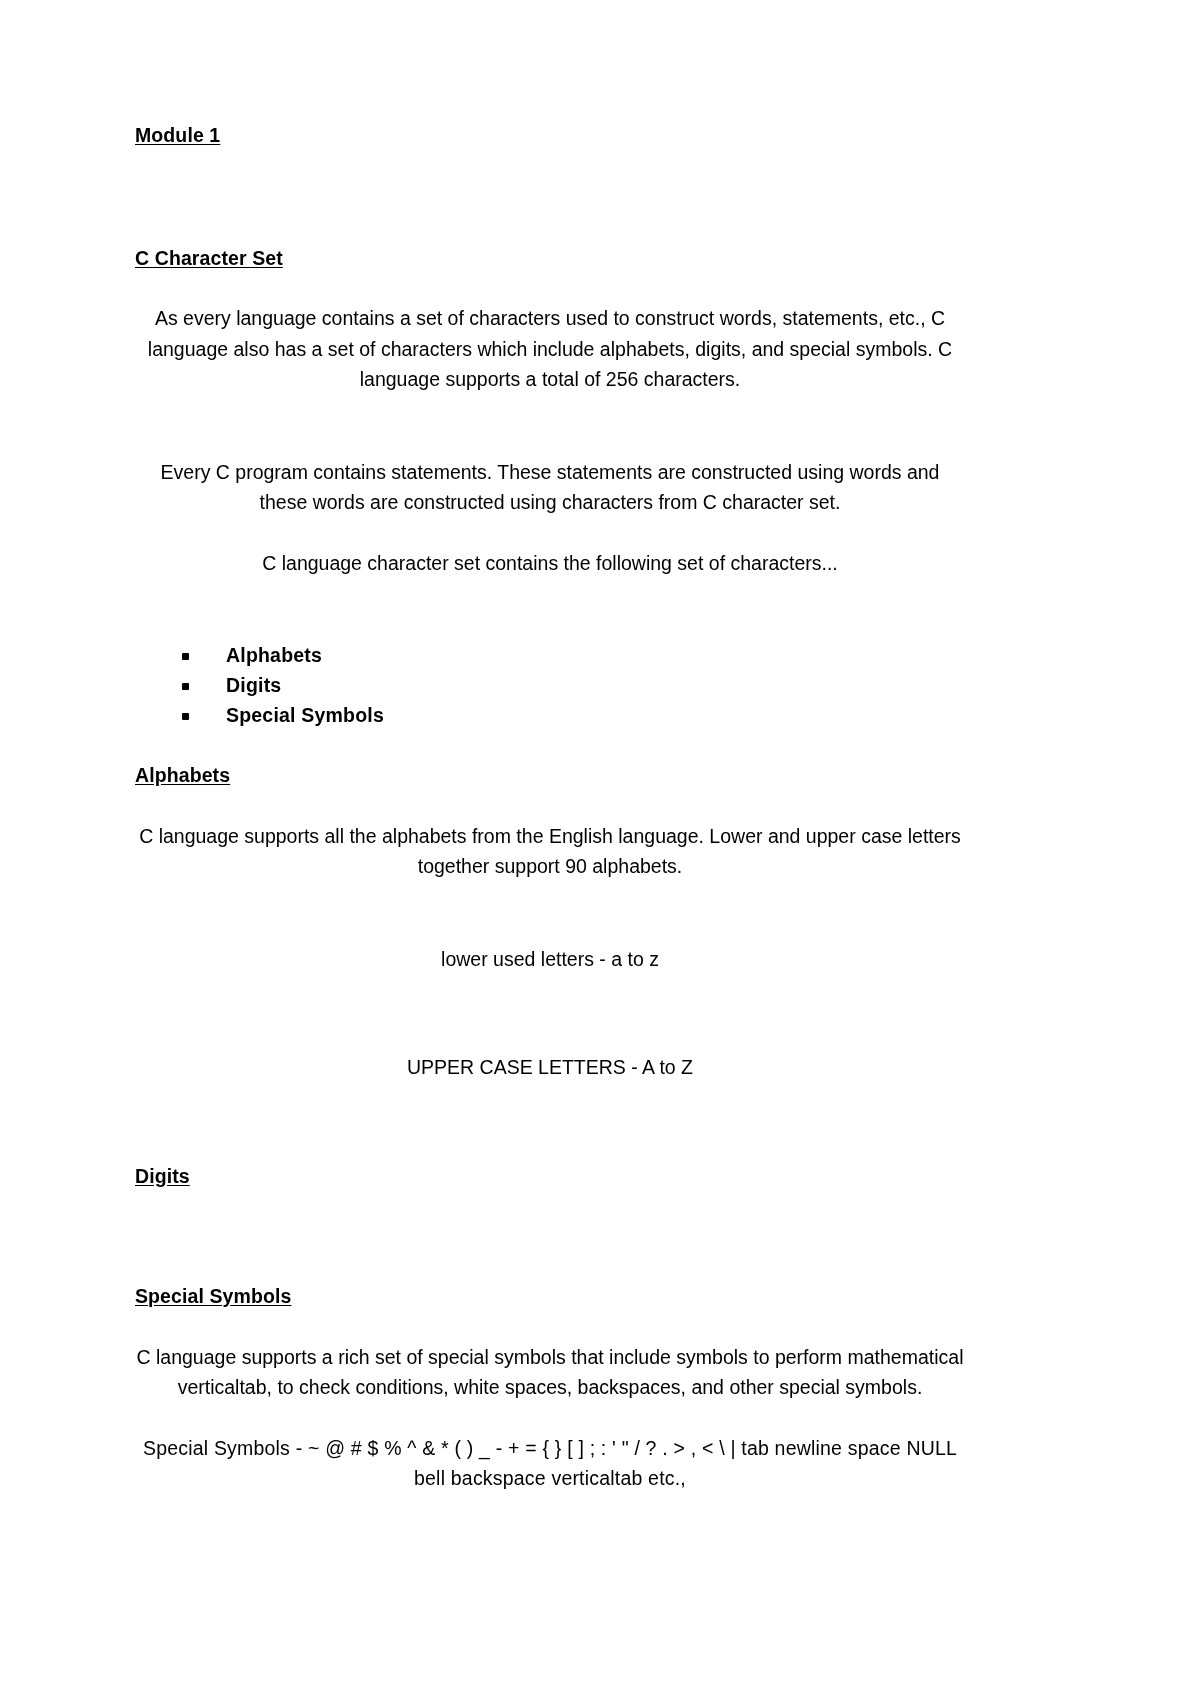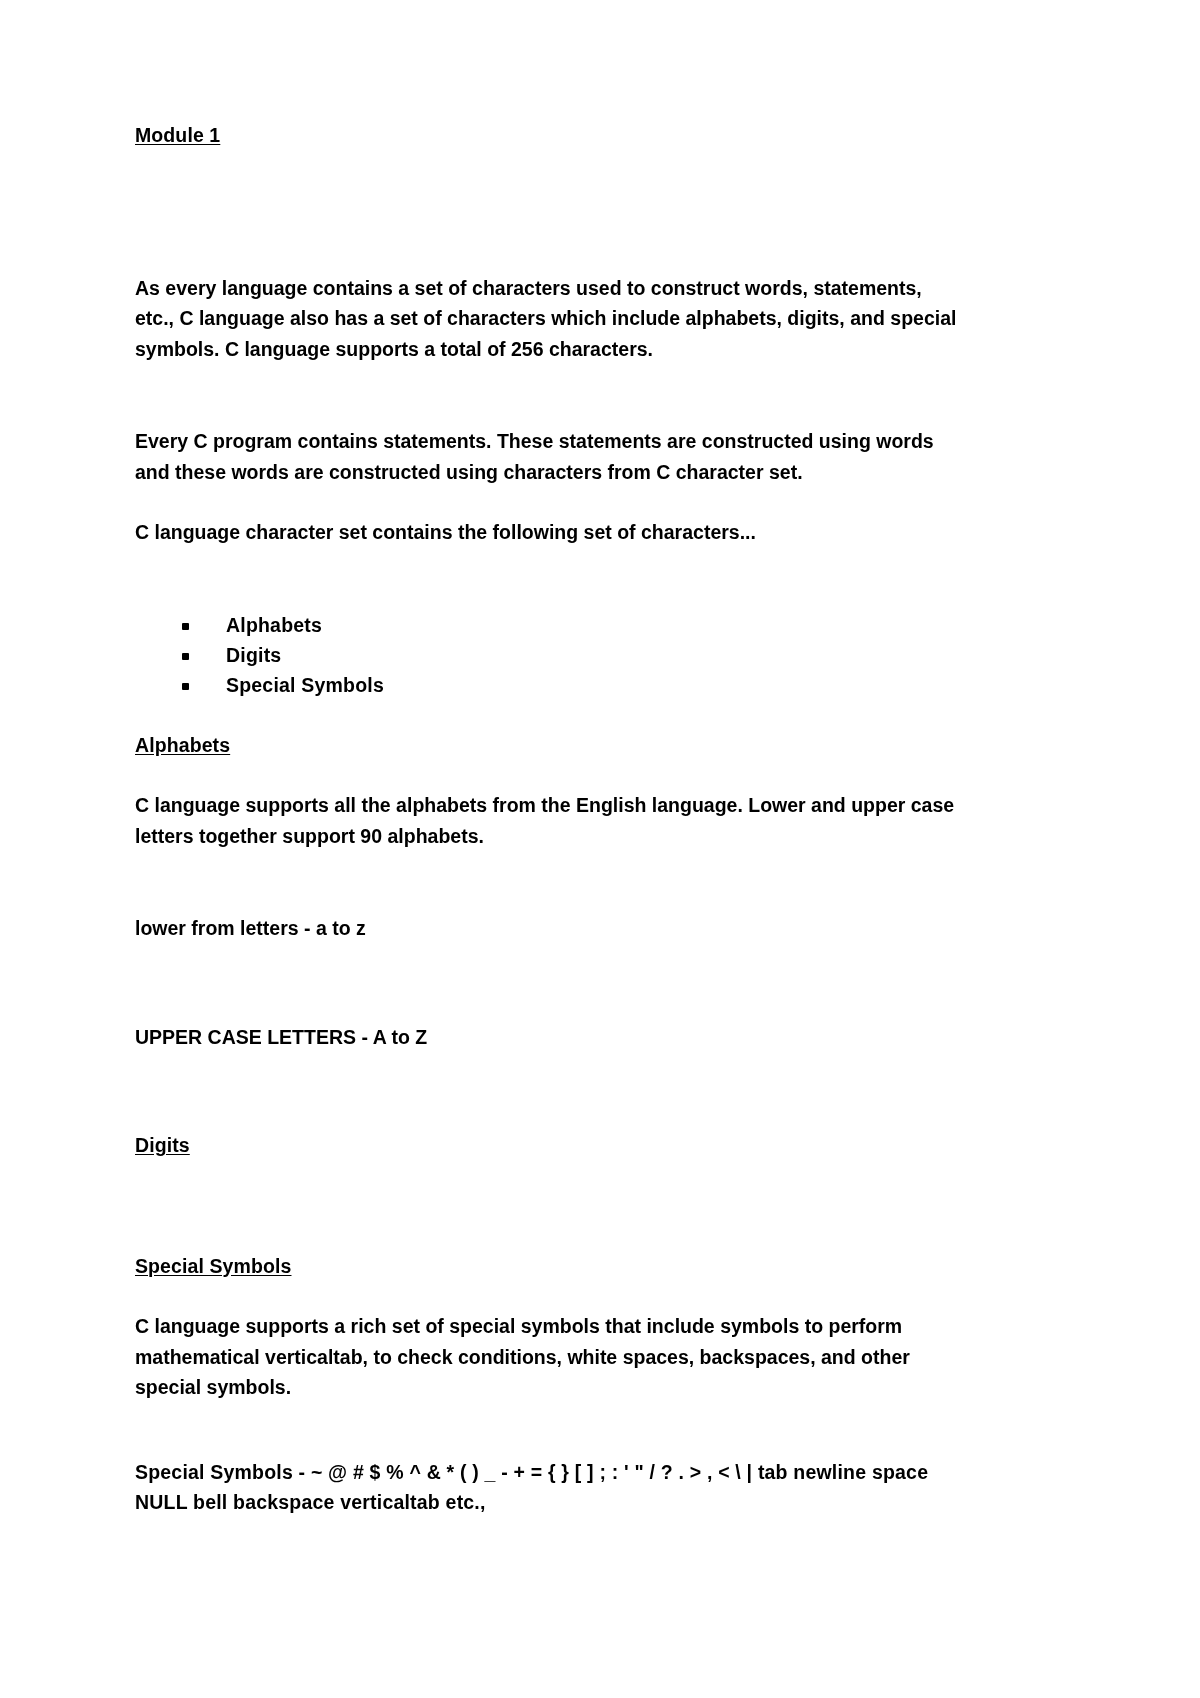--- a/index.html
+++ b/index.html
@@ -37,22 +37,21 @@
   .heading {
     font-weight: bold;
     text-decoration: underline;
     text-underline-offset: 2px;
     letter-spacing: 0.1px;
     margin: 0;
   }
 
   .para {
     margin: 0;
-    text-align: left;
-    font-weight: bold;
+    text-align: center;
   }
 
   
   .gap-sm { height: 30px; }
   .gap-lg { height: 62px; }
   .gap-xl { height: 78px; }
 
   .line-space { height: 30px; }
 
   ul.bullets {
@@ -74,36 +73,36 @@
     left: 0px;
     top: 13px;
     width: 7px;
     height: 7px;
     background: #000000;
     border-radius: 1px;
   }
 
   .sym-line {
     letter-spacing: 0.2px;
-    margin-top: 24px;
   }
 </style>
 </head>
 <body>
 
 <div class="page">
   <div class="doc-body">
 
     <p class="heading">Module 1</p>
 
     <div class="line-space"></div>
 
 
     <div class="gap-lg"></div>
 
+    <p class="heading">C Character Set</p>
 
     <div class="line-space"></div>
 
     <p class="para">As every language contains a set of characters used to construct words, statements, etc., C language also has a set of characters which include alphabets, digits, and special symbols. C language supports a total of 256 characters.</p>
 
     <div class="gap-lg"></div>
 
     <p class="para">Every C program contains statements. These statements are constructed using words and these words are constructed using characters from C character set.</p>
 
     <div class="line-space"></div>
@@ -121,21 +120,21 @@
     <div class="gap-sm"></div>
 
     <p class="heading">Alphabets</p>
 
     <div class="line-space"></div>
 
     <p class="para">C language supports all the alphabets from the English language. Lower and upper case letters together support 90 alphabets.</p>
 
     <div class="gap-lg"></div>
 
-    <p class="para">lower from letters - a to z</p>
+    <p class="para">lower used letters - a to z</p>
 
     <div class="gap-xl"></div>
 
     <p class="para">UPPER CASE LETTERS - A to Z</p>
 
     <div class="gap-xl"></div>
 
     <p class="heading">Digits</p>
 
     <div class="line-space"></div>

